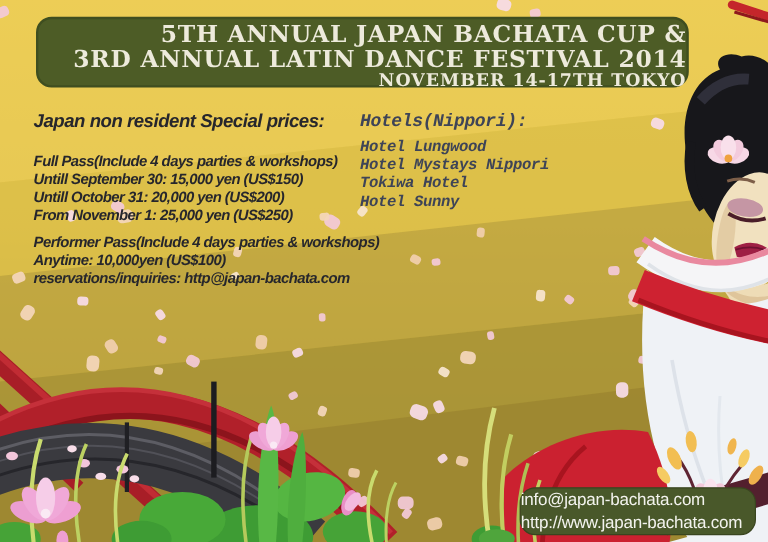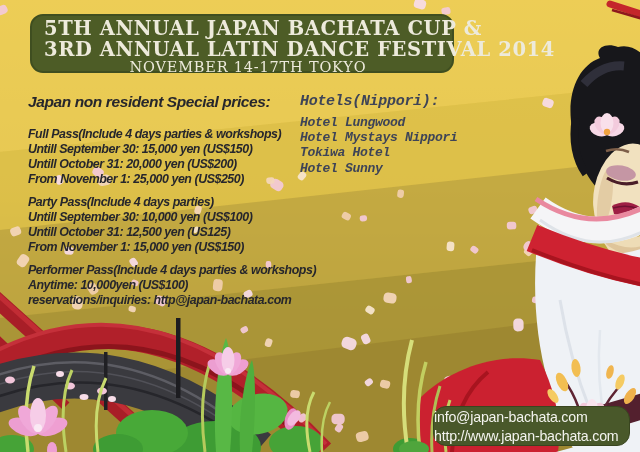--- a/index.html
+++ b/index.html
@@ -1,25 +1,25 @@
 <!DOCTYPE html>
 <html style="--background_gold: #e9c94f; --header_green: #4d5c26; --contact_green: #49582a; --title_text: #edeadb; --price_text: #26262c; --hotel_text: #3e4457; --contact_text: #f3f3ee; --kimono_red: #ce2231; --bridge_red: #b1202a;"><head>
 <meta charset="utf-8">
 <style>
   html,body{margin:0;padding:0;background:#888;}
   .poster{position:relative;width:640px;height:452px;overflow:hidden;
           font-family:"Liberation Sans",sans-serif;}
   .poster svg{position:absolute;inset:0;width:640px;height:452px;display:block;}
 
-  .header-box{position:absolute;left:30px;top:14px;width:424px;height:59px;
+  .header-box{position:absolute;left:30px;top:14px;width:544px;height:59px;
     box-sizing:border-box;border-radius:13px;background:var(--header_green);
-    border:2px solid #3f4e20;text-align:center;padding-top:2px;padding-left:12px;}
+    border:2px solid #3f4e20;text-align:right;padding-top:2px;}
   .h-line1,.h-line2{font-family:"DejaVu Serif",serif;font-weight:bold;
     font-size:19.5px;line-height:21px;color:var(--title_text);letter-spacing:.6px;white-space:nowrap;}
-  .h-line3{font-family:"DejaVu Serif",serif;font-weight:normal;
+  .h-line3{font-family:"DejaVu Serif",serif;font-weight:bold;
     font-size:14.5px;line-height:15px;color:var(--title_text);letter-spacing:.8px;white-space:nowrap;}
 
   .prices{position:absolute;left:28px;top:92px;width:345px;}
   .p-title{font-weight:bold;font-style:italic;font-size:15.5px;line-height:19px;
     color:var(--price_text);letter-spacing:-.4px;margin-bottom:16px;white-space:nowrap;}
   .p-group{margin-bottom:8px;}
   .p-line{font-weight:bold;font-style:italic;font-size:12.4px;line-height:15px;
     color:var(--price_text);letter-spacing:-.45px;white-space:nowrap;}
 
   .hotels{position:absolute;left:300px;top:92px;width:210px;font-family:Liberation Mono, monospace;}
@@ -273,26 +273,20 @@
 
   <div class="prices">
     <div class="p-title">Japan non resident Special prices:</div>
     <div class="p-group">
       <div class="p-line">Full Pass(Include 4 days parties &amp; workshops)</div>
       <div class="p-line">Untill September 30: 15,000 yen (US$150)</div>
       <div class="p-line">Untill October 31: 20,000 yen (US$200)</div>
       <div class="p-line">From November 1: 25,000 yen (US$250)</div>
     </div>
     <div class="p-group">
-      <div class="p-line">Party Pass(Include 4 days parties)</div>
-      <div class="p-line">Untill September 30: 10,000 yen (US$100)</div>
-      <div class="p-line">Untill October 31: 12,500 yen (US125)</div>
-      <div class="p-line">From November 1: 15,000 yen (US$150)</div>
-    </div>
-    <div class="p-group">
       <div class="p-line">Performer Pass(Include 4 days parties &amp; workshops)</div>
       <div class="p-line">Anytime: 10,000yen (US$100)</div>
       <div class="p-line">reservations/inquiries: http@japan-bachata.com</div>
     </div>
   </div>
 
   <div class="hotels">
     <div class="ht-title">Hotels(Nippori):</div>
     <div class="ht-item">Hotel Lungwood</div>
     <div class="ht-item">Hotel Mystays Nippori</div>

